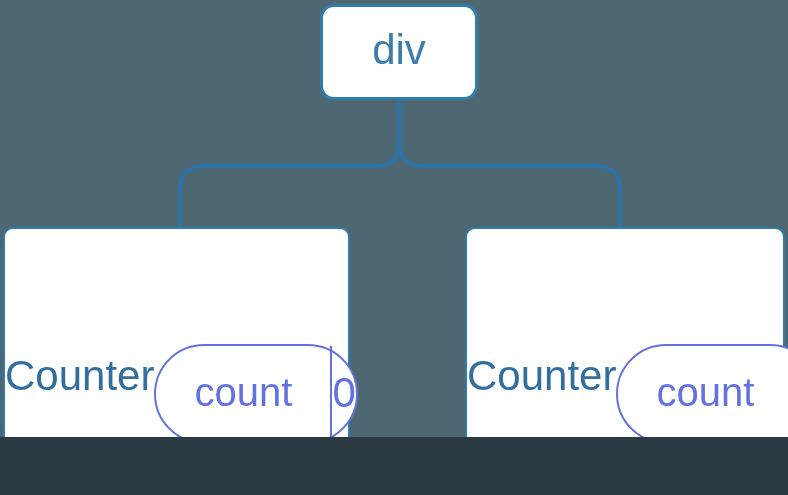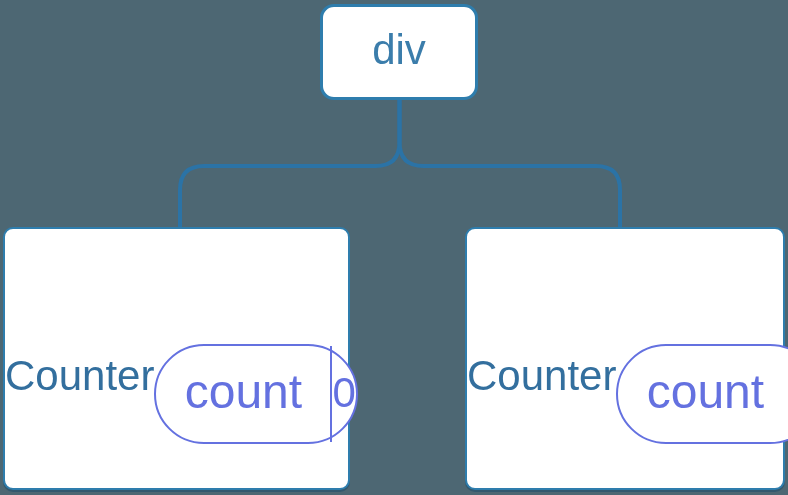--- a/index.html
+++ b/index.html
@@ -5,21 +5,21 @@
   html, body {
     margin: 0;
     padding: 0;
     background: #2b3a42;
     font-family: "Liberation Sans", "DejaVu Sans", sans-serif;
   }
 
   .canvas {
     position: relative;
     width: 788px;
-    height: 495px;
+    height: 437px;
     background: var(--background, #4d6773);
     overflow: hidden;
   }
 
   .connectors {
     position: absolute;
     left: 0;
     top: 0;
     pointer-events: none;
   }
@@ -84,21 +84,21 @@
     display: flex;
     align-items: stretch;
     background: var(--card-fill, #ffffff);
   }
   .pill-key {
     width: 174px;
     border-right: 2px solid var(--state-accent, #6471e0);
     display: flex;
     align-items: center;
     justify-content: center;
-    font-size: 48px;
+    font-size: 40px;
     color: var(--state-accent, #6471e0);
     line-height: 1;
     padding-bottom: 4px;
   }
   .pill-value {
     flex: 1;
     display: flex;
     align-items: center;
     justify-content: center;
     font-size: 42px;

